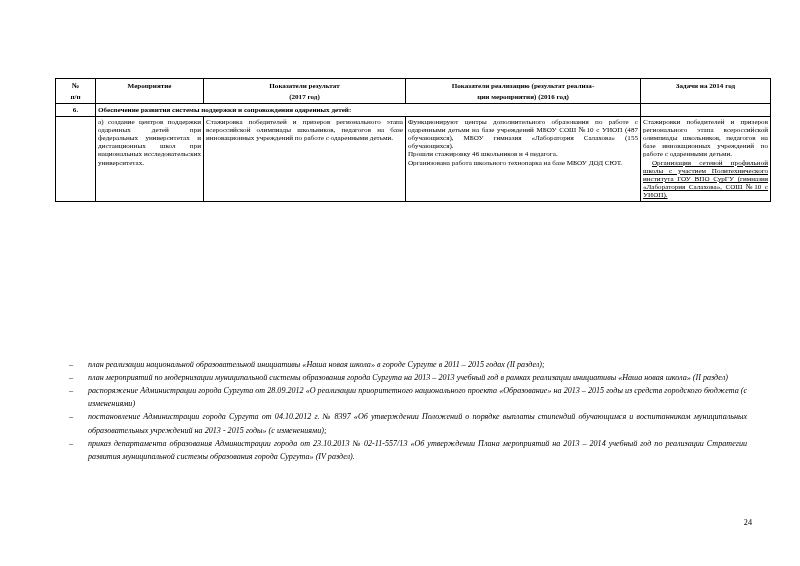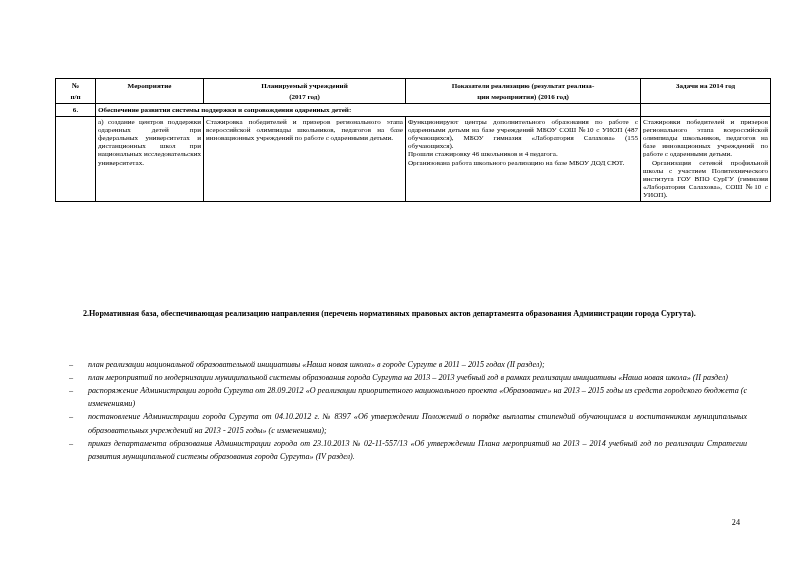--- a/index.html
+++ b/index.html
@@ -60,21 +60,21 @@
     font-weight: bold;
     padding-top: 1.5px;
     padding-bottom: 1.5px;
   }
   .cell-num-center {
     text-align: center;
     font-weight: bold;
   }
   .just { text-align: justify; text-justify: inter-word; }
   .just p { margin: 0; }
-  .just p.indent { text-indent: 9px; }
+  .just p.indent { text-indent: 9px; text-decoration: underline; }
   .cell-body { padding: 2px 3px 2px 3px; }
 
   
   .section-heading {
     position: absolute;
     left: 55px;
     top: 307px;
     width: 692px;
     font-size: 8.1px;
     font-weight: bold;
@@ -107,42 +107,42 @@
   .ref-text {
     flex: 1 1 auto;
     text-align: justify;
     text-justify: inter-word;
     font-style: italic;
   }
 
   
   .page-number {
     position: absolute;
-    right: 60px;
+    right: 48px;
     top: 518px;
     font-size: 8.2px;
   }
 </style>
 </head>
 <body>
 
 <div class="page">
 
   <table class="doc-table">
     <thead>
       <tr>
         <th class="col-num">
           <div>№</div>
           <div>п/п</div>
         </th>
         <th class="col-event">
           <div>Мероприятие</div>
         </th>
         <th class="col-plan">
-          <div>Планируемый учреждений</div>
+          <div>Показатели результат</div>
           <div>(2017 год)</div>
         </th>
         <th class="col-ind">
           <div>Показатели реализацию (результат реализа-</div>
           <div>ции мероприятия) (2016 год)</div>
         </th>
         <th class="col-task">
           <div>Задачи на 2014 год</div>
         </th>
       </tr>
@@ -153,31 +153,30 @@
         <td colspan="3">Обеспечение развития системы поддержки и сопровождения одаренных детей:</td>
         <td></td>
       </tr>
       <tr>
         <td class="cell-num-center"></td>
         <td class="just cell-body">а) создание центров поддержки одаренных детей при федеральных университетах и дистанционных школ при национальных исследовательских университетах.</td>
         <td class="just cell-body">Стажировка победителей и призеров регионального этапа всероссийской олимпиады школьников, педагогов на базе инновационных учреждений по работе с одаренными детьми.</td>
         <td class="just cell-body">
           <p>Функционируют центры дополнительного образования по работе с одаренными детьми на базе учреждений  МБОУ СОШ №10 с УИОП (487 обучающихся), МБОУ гимназия «Лаборатория Салахова» (155 обучающихся).</p>
           <p>Прошли стажировку 46 школьников и 4 педагога.</p>
-          <p>Организована работа школьного реализацию на базе МБОУ ДОД СЮТ.</p>
+          <p>Организована работа школьного технопарка на базе МБОУ ДОД СЮТ.</p>
         </td>
         <td class="just cell-body">
           <p>Стажировки победителей и призеров регионального этапа всероссийской олимпиады школьников, педагогов на базе инновационных учреждений по работе с одаренными детьми.</p>
           <p class="indent">Организация сетевой профильной школы с участием Политехнического института ГОУ ВПО СурГУ (гимназия «Лаборатория Салахова», СОШ №10 с УИОП).</p>
         </td>
       </tr>
     </tbody>
   </table>
 
-  <div class="section-heading">2.Нормативная база, обеспечивающая реализацию направления (перечень нормативных правовых актов департамента образования Администрации города Сургута).</div>
 
   <div class="ref-list">
     <div class="ref-item">
       <span class="ref-dash">–</span>
       <span class="ref-text">план реализации национальной образовательной инициативы «Наша новая школа» в городе Сургуте в 2011 – 2015 годах (II раздел);</span>
     </div>
     <div class="ref-item">
       <span class="ref-dash">–</span>
       <span class="ref-text">план мероприятий по модернизации муниципальной системы образования города Сургута на 2013 – 2013 учебный год в рамках реализации инициативы «Наша новая школа» (II раздел)</span>
     </div>

